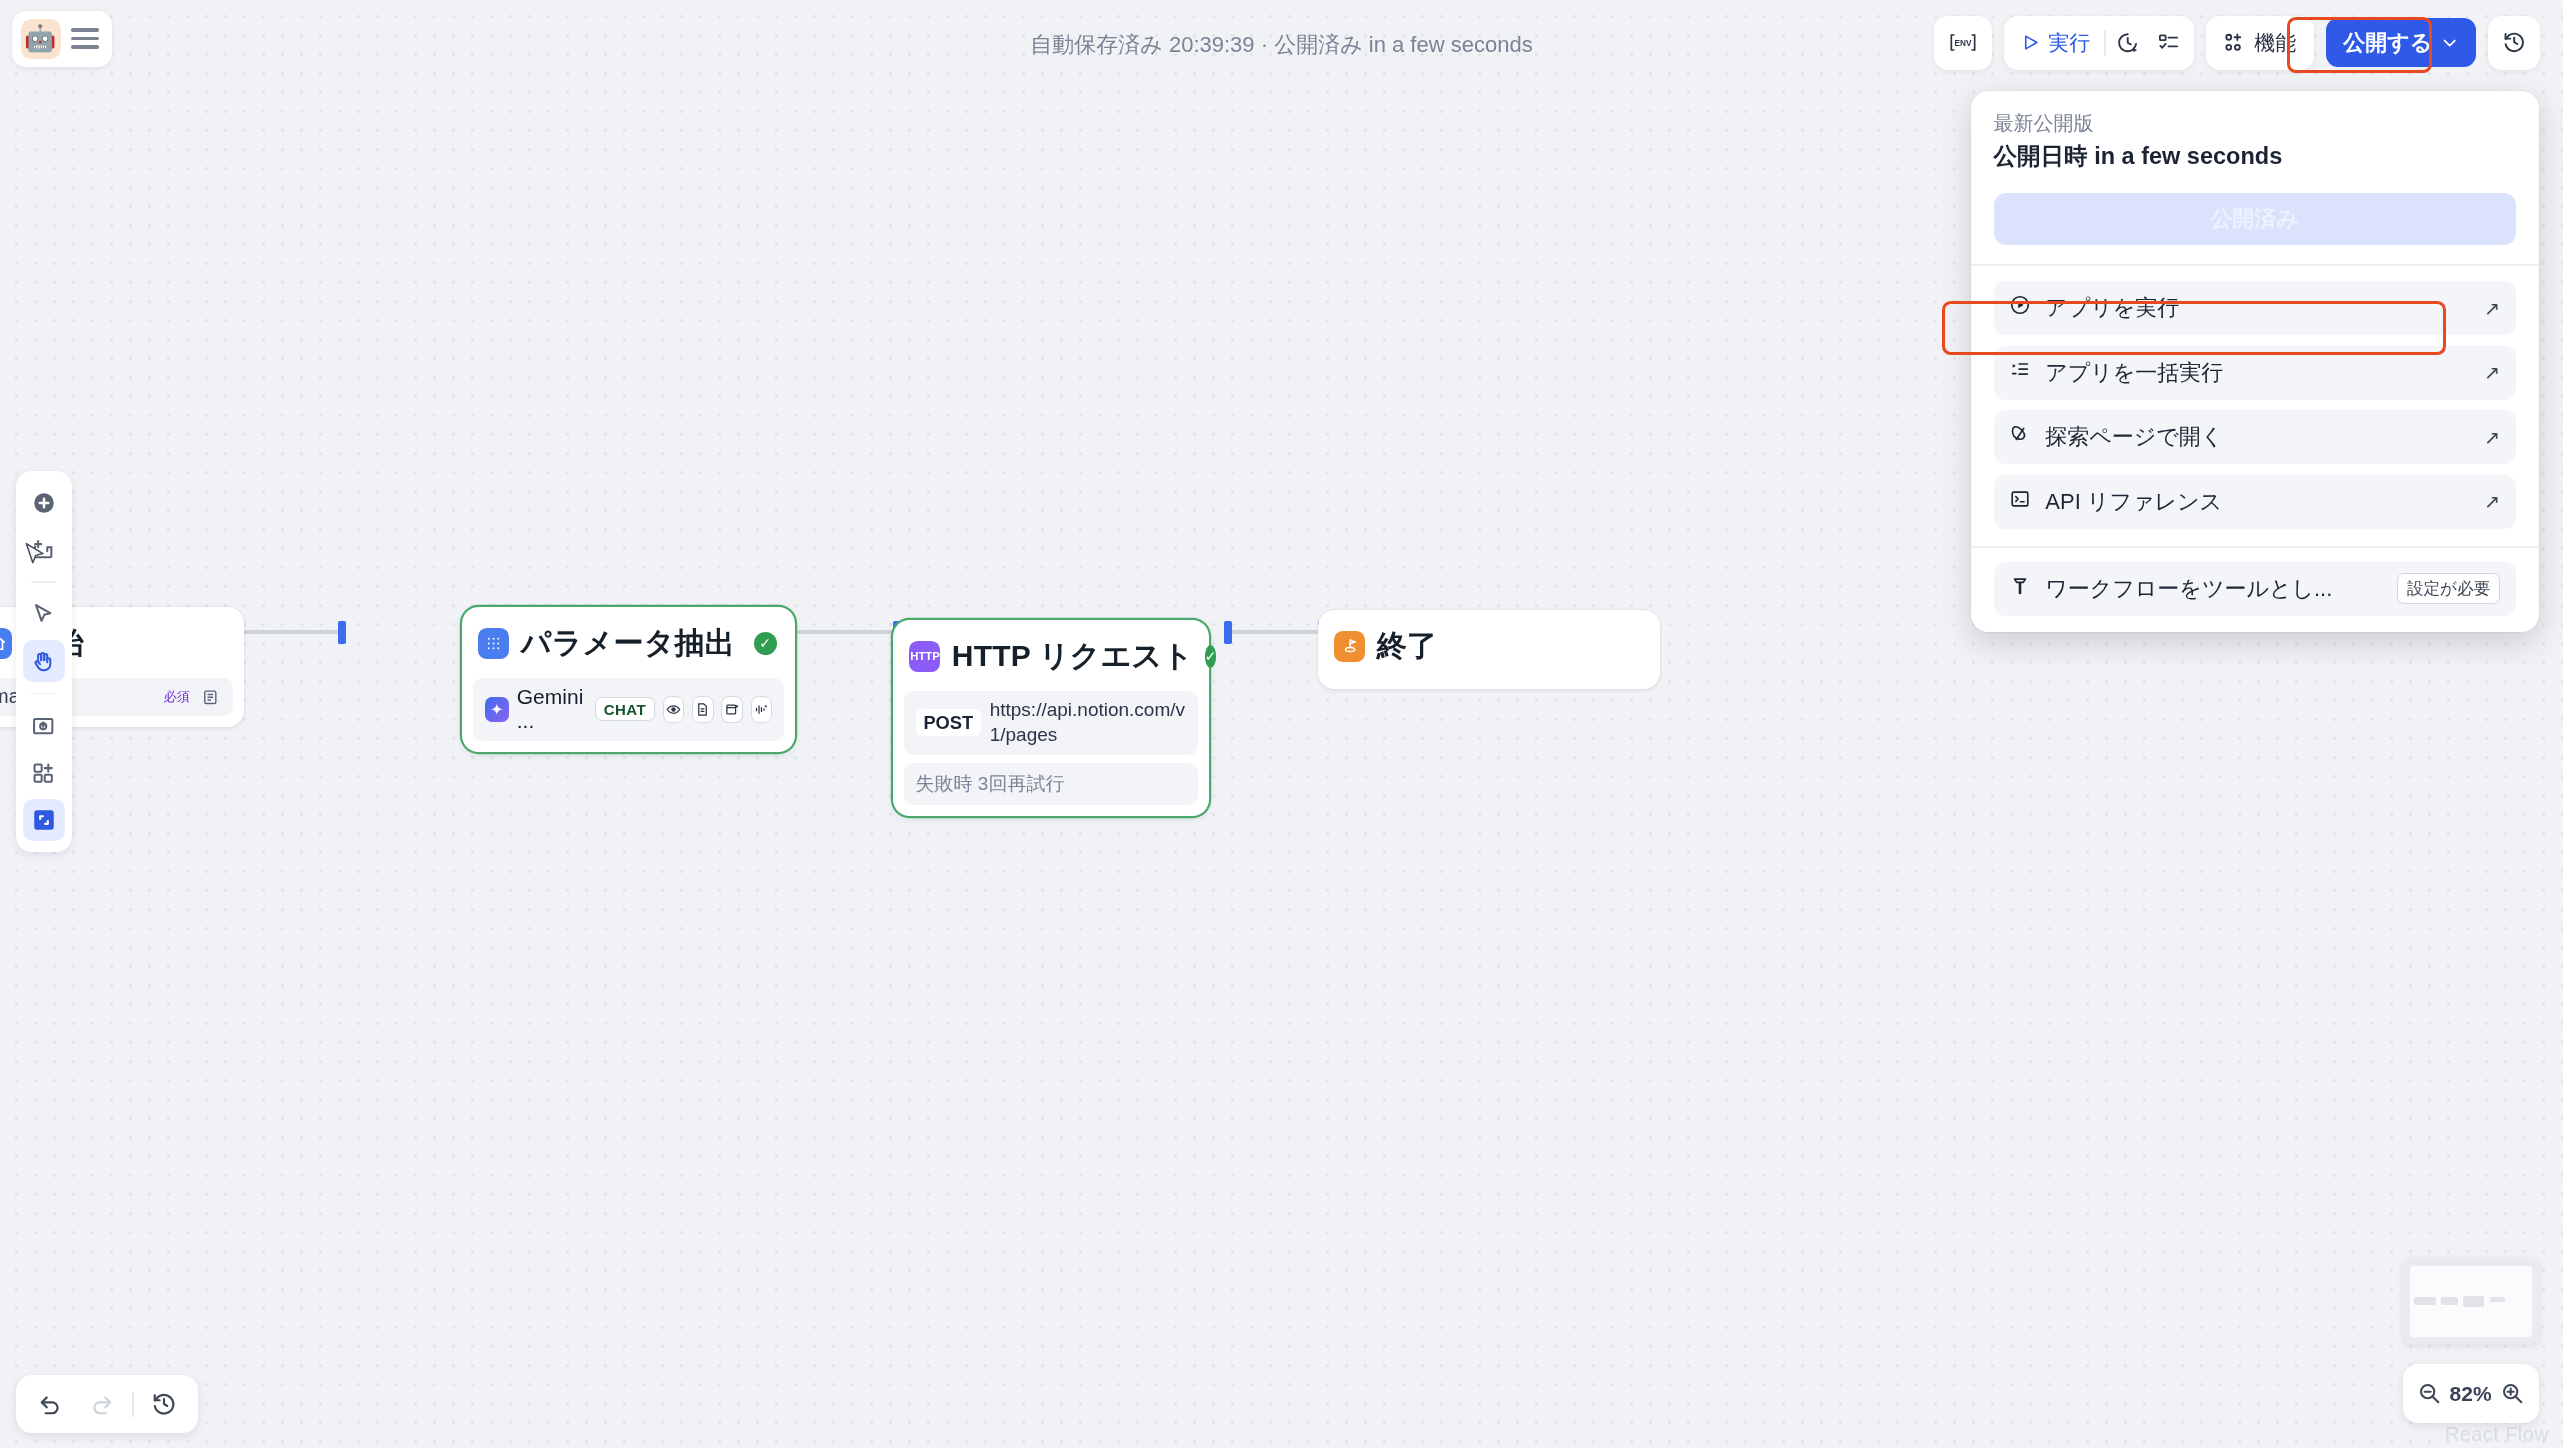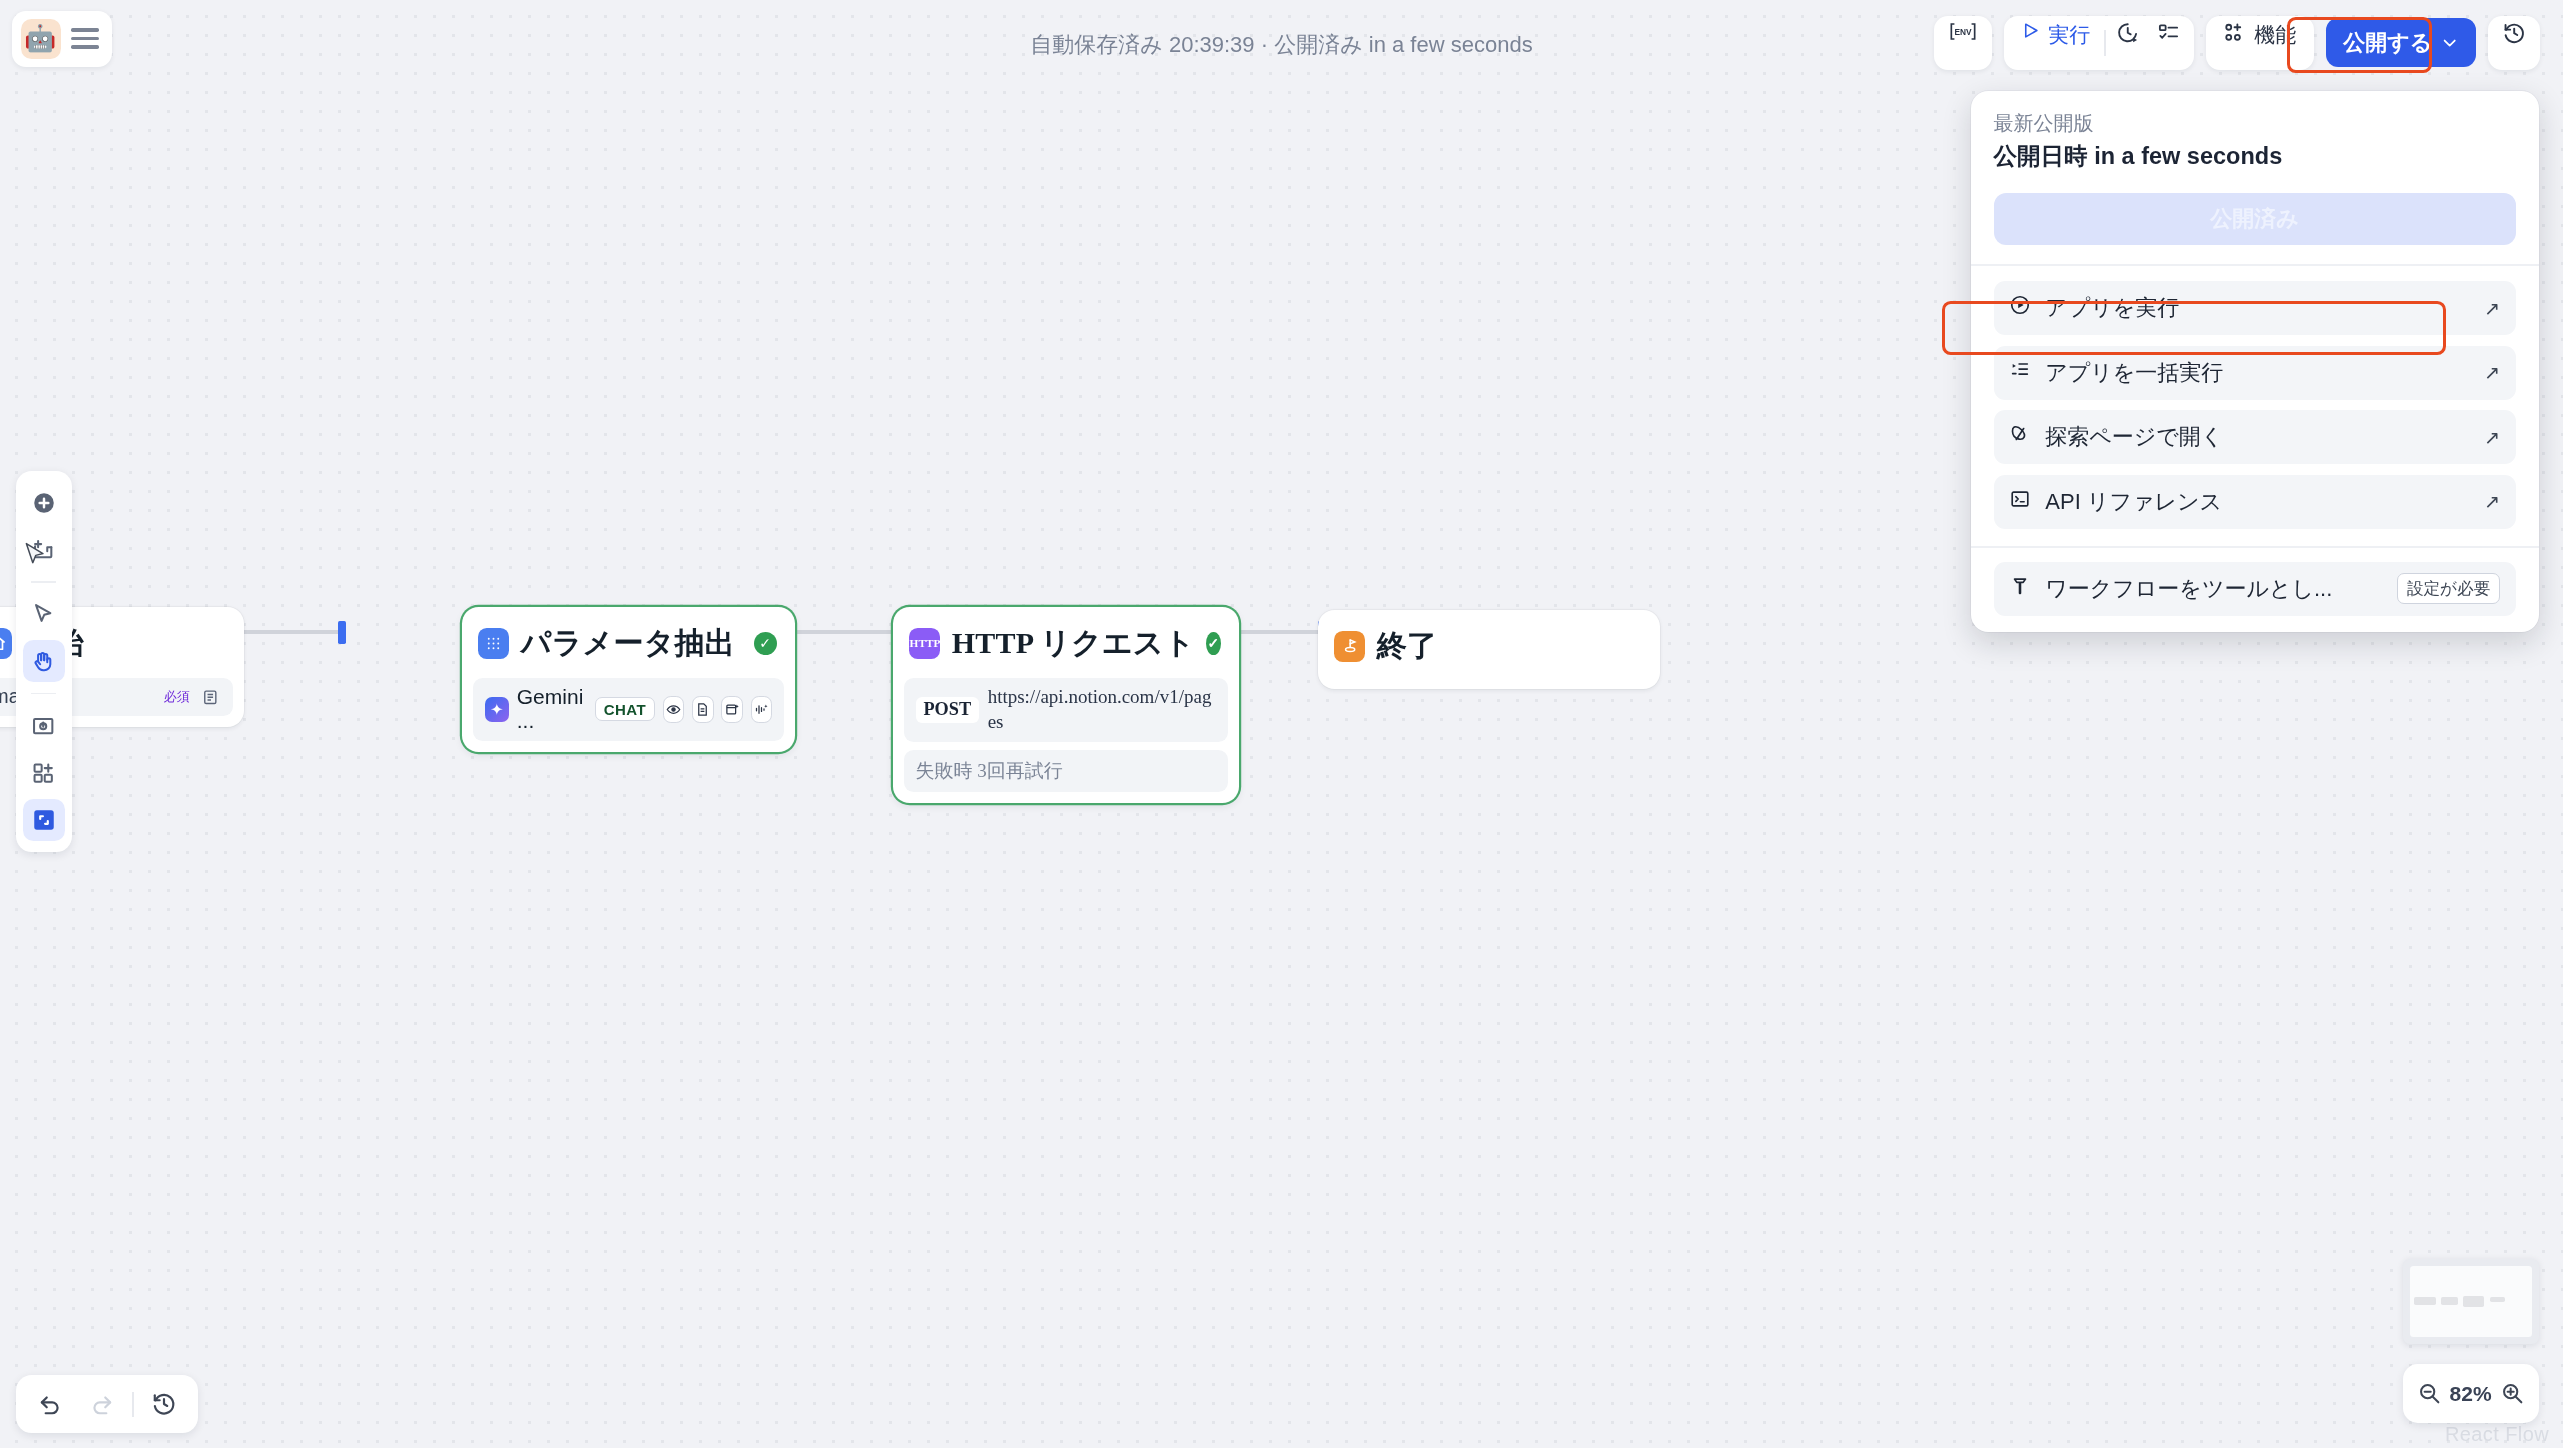--- a/index.html
+++ b/index.html
@@ -116,21 +116,21 @@
     font-size: 22px; color:#7a8395; pointer-events:none;
   }
 
   
   .trow { position:absolute; right:23px; top:15.7px; display:flex; align-items:center; gap:12.2px; }
   .tgrp {
     background:#fff; border-radius:14px; height:54px; display:flex; align-items:center;
     box-shadow: 0 1.7px 5.2px rgba(16,24,40,.07); padding: 0 5.2px;
   }
   .tbtn {
-    height:44px; display:flex;align-items:flex-start;gap:7.8px;padding:0 12.2px;border-radius:9.6px;
+    height:44px; display:flex;align-items:center;gap:7.8px;padding:0 12.2px;border-radius:9.6px;
     font-size:21px; color:#2b3445; white-space:nowrap;
   }
   .tbtn.accent { color:#2c5ae8; font-weight:400; }
   .vsep { width:1.7px;height:26px;background:#e7e9ee;margin:0 1.7px; }
   .pub-wrap { position:relative; }
   .pub-btn {
     background:#2f5ae8; color:#fff; border-radius:12.2px; height:49px;
     display:flex; align-items:center; gap:8.7px; padding:0 17.4px;
     font-size:22px; font-weight:600; white-space:nowrap;
   }
@@ -281,21 +281,21 @@
         </span>
         <span class="rndchip">
           <svg width="15" height="15" viewBox="0 0 24 24" fill="none" stroke="#2b3445" stroke-width="2" stroke-linecap="round">
               <path d="M4 10v4M8 6v12M12 9v6M16 11v2"></path>
               <path d="M19 4l.8 1.8L21.6 6.6l-1.8.8L19 9.2l-.8-1.8-1.8-.8 1.8-.8z" fill="#2b3445" stroke="none"></path>
             </svg>
         </span>
       </div>
     </div>
 
-    <div class="node sel" style="left:893px; top:607px; width:346px;font-family:Liberation Serif, serif;">
+    <div class="node sel" style="left:893px; top:620px; width:316px;">
       <div class="node-head">
         <div class="node-ico" style="background:#8b5cf6;font-size:11.3px;">HTTP</div>
         <div class="node-title">HTTP リクエスト</div>
         <div class="node-check">✓</div>
       </div>
       <div class="node-row" style="align-items:center;">
         <span class="post-badge">POST</span>
         <span class="url">https://api.notion.com/v1/pages</span>
       </div>
       <div class="node-row">

